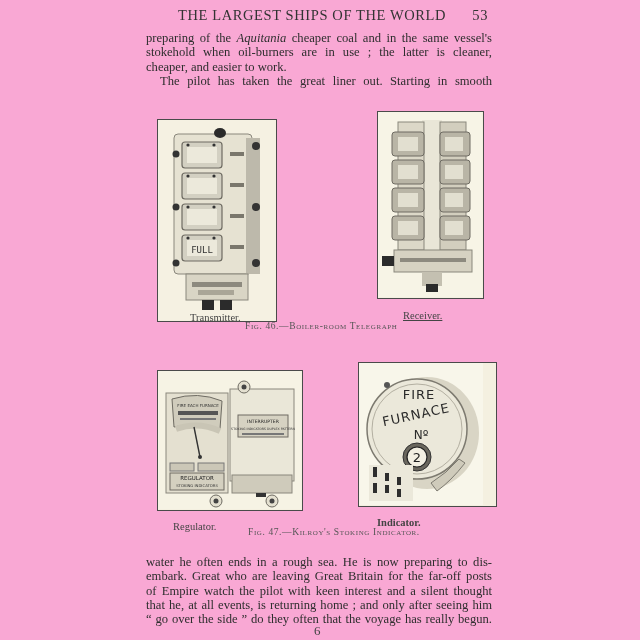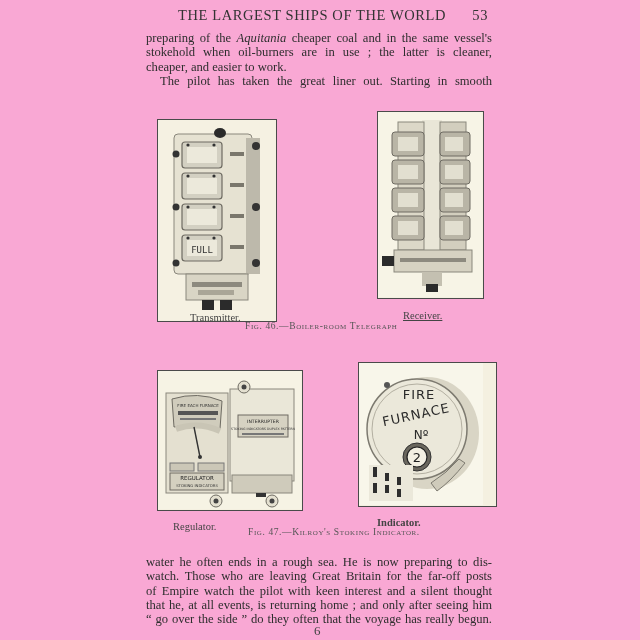--- a/index.html
+++ b/index.html
@@ -285,20 +285,20 @@
       <path d="M72 120 Q88 110 100 96 L106 100 Q92 118 78 128 Z" fill="#cfcbbb" stroke="#7d7a70"></path>
     </svg>
   </div>
 
   <div class="caption" style="left:173px; top:521px;">Regulator.</div>
   <div class="caption" style="left:377px; top:517px;font-weight:bold;">Indicator.</div>
   <div class="fig-caption" style="left:232px; top:527px;margin-left:16px;">Fig. 47.—Kilroy's Stoking Indicator.</div>
 
   <div class="para" style="top:555px;">
     <span class="line">water he often ends in a rough sea.  He is now preparing to dis-</span>
-    <span class="line">watch.  Those who are leaving Great Britain for the far-off posts</span>
+    <span class="line">embark.  Great who are leaving Great Britain for the far-off posts</span>
     <span class="line">of Empire watch the pilot with keen interest and a silent thought</span>
     <span class="line">that he, at all events, is returning home ; and only after seeing him</span>
     <span class="line">“ go over the side ” do they often that the voyage has really begun.</span>
   </div>
 
   <div class="folio">6</div>
 </div>
 
 </body></html>

